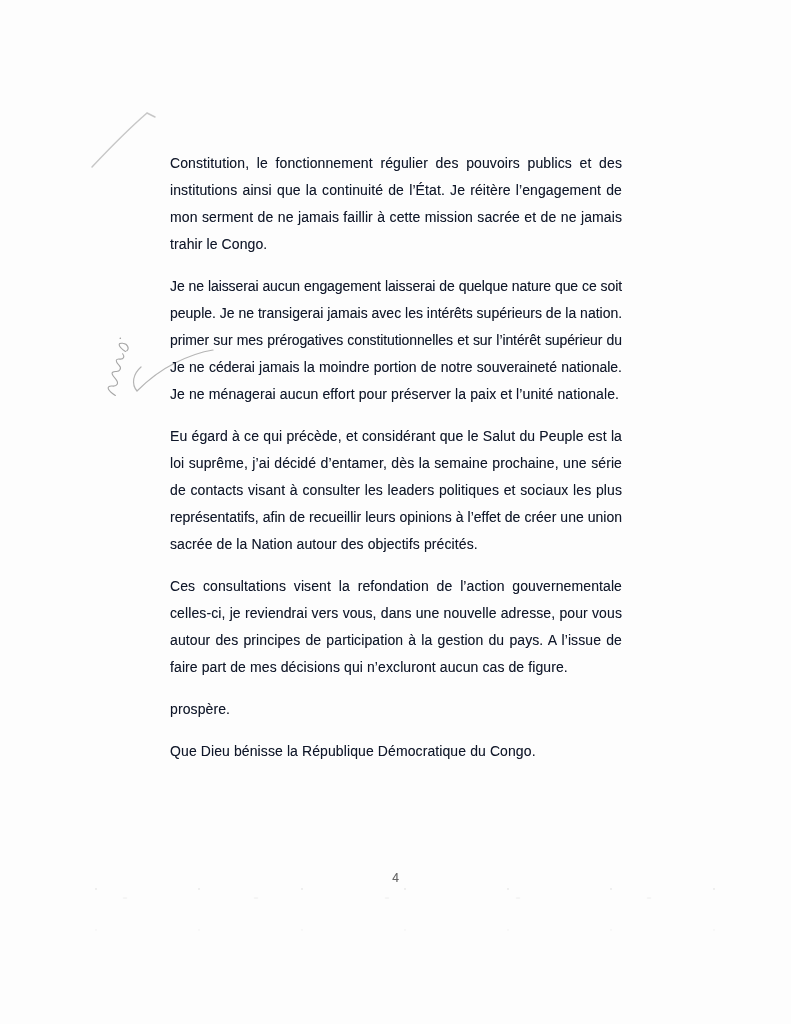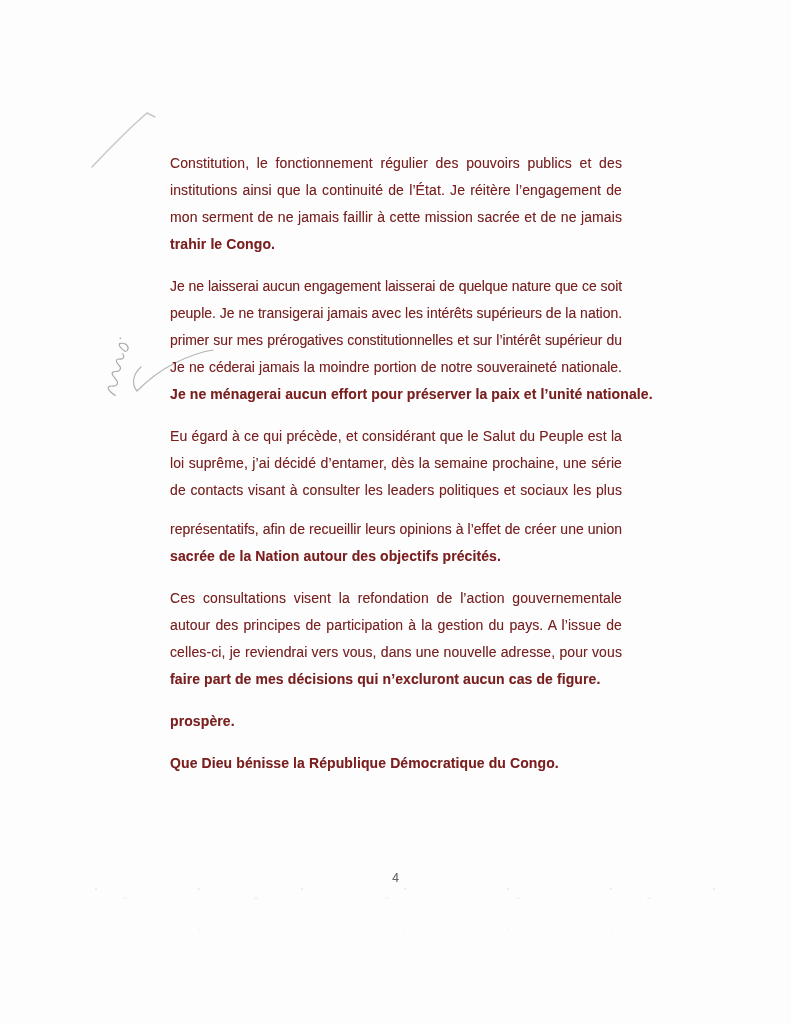--- a/index.html
+++ b/index.html
@@ -16,33 +16,33 @@
   }
   .marks {
     position: absolute; left: 0; top: 0;
     width: 791px; height: 1024px;
     pointer-events: none;
   }
   .textcol {
     position: absolute;
     left: 170px; top: 150px;
     width: 452px;
-    color: #7f1d1d;
+    color: #0f172a;
     font-size: 14px;
     line-height: 27px;
     letter-spacing: 0.1px;
     text-shadow: 0 0 0.6px rgba(80,80,80,0.45);
   }
   .para { margin: 0 0 15px 0; }
   .pline {
     white-space: nowrap;
     text-align: justify;
     text-align-last: justify;
   }
-  .pline.last { text-align-last: left; font-weight: bold; }
+  .pline.last { text-align-last: left; }
   .pagenum {
     position: absolute;
     left: 0; top: 871px;
     width: 791px;
     text-align: center;
     font-size: 12px;
     color: #666666;
     text-shadow: 0 0 0.5px rgba(100,100,100,0.4);
   }
   .noise {
@@ -90,27 +90,27 @@
         <div class="pline" style="letter-spacing: -0.1px;">Je ne laisserai aucun engagement laisserai de quelque nature que ce soit</div>
         <div class="pline" style="letter-spacing: 0px;">peuple. Je ne transigerai jamais avec les intérêts supérieurs de la nation.</div>
         <div class="pline" style="letter-spacing: -0.1px;">primer sur mes prérogatives constitutionnelles et sur l’intérêt supérieur du</div>
         <div class="pline" style="letter-spacing: 0px;">Je ne céderai jamais la moindre portion de notre souveraineté nationale.</div>
         <div class="pline last">Je ne ménagerai aucun effort pour préserver la paix et l’unité nationale.</div>
       </div>
       <div class="para">
         <div class="pline">Eu égard à ce qui précède, et considérant que le Salut du Peuple est la</div>
         <div class="pline">loi suprême, j’ai décidé d’entamer, dès la semaine prochaine, une série</div>
         <div class="pline">de contacts visant à consulter les leaders politiques et sociaux les plus</div>
-        <div class="pline" style="letter-spacing: 0px; margin-top: 12px;">représentatifs, afin de recueillir leurs opinions à l’effet de créer une union</div>
+        <div class="pline" style="letter-spacing: 0px;">représentatifs, afin de recueillir leurs opinions à l’effet de créer une union</div>
         <div class="pline last">sacrée de la Nation autour des objectifs précités.</div>
       </div>
       <div class="para">
         <div class="pline">Ces consultations visent la refondation de l’action gouvernementale</div>
+        <div class="pline">celles-ci, je reviendrai vers vous, dans une nouvelle adresse, pour vous</div>
         <div class="pline">autour des principes de participation à la gestion du pays. A l’issue de</div>
-        <div class="pline">celles-ci, je reviendrai vers vous, dans une nouvelle adresse, pour vous</div>
         <div class="pline last">faire part de mes décisions qui n’excluront aucun cas de figure.</div>
       </div>
       <div class="para">
         <div class="pline last">prospère.</div>
       </div>
       <div class="para">
         <div class="pline last">Que Dieu bénisse la République Démocratique du Congo.</div>
       </div>
     </div>
 

